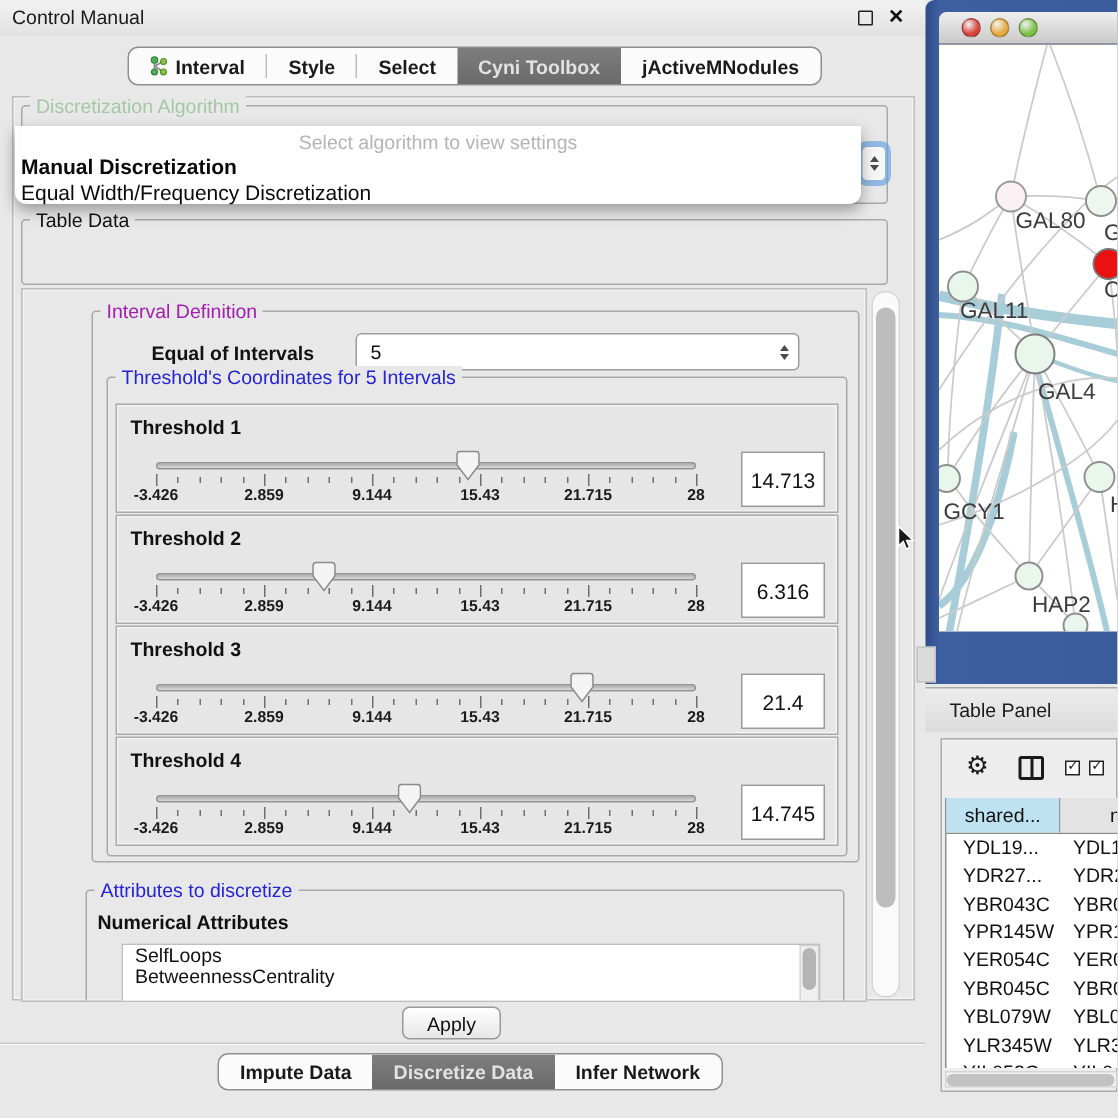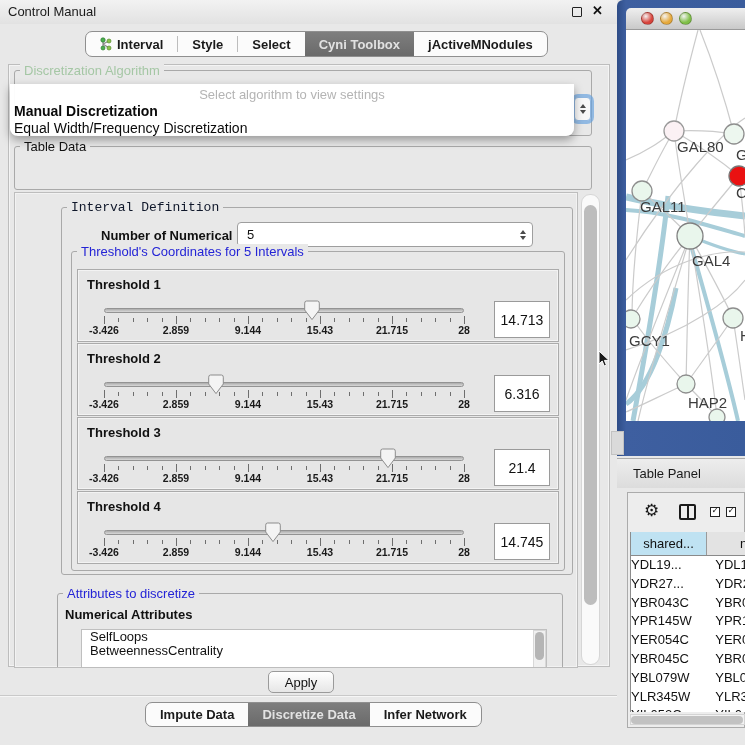--- a/index.html
+++ b/index.html
@@ -17,21 +17,21 @@
   .seg-bar { position:absolute; display:flex; background:#FBFBFB; border:1px solid #8F8F8F; border-radius:7px; overflow:hidden; align-items:stretch; }
   .seg { display:flex; align-items:center; justify-content:center; gap:5px; font-size:13px; font-weight:bold; color:#1a1a1a; padding:0 14px; background:transparent; }
   .seg.sel { background:linear-gradient(#7E7E7E,#6A6A6A); color:#E2E2E2; }
   .seg-sep { width:1px; background:#BDBDBD; margin:4px 0; }
 
   
   .outer-panel { position:absolute; left:8px; top:64px; width:602px; height:603px; border:1px solid #BDBDBD; box-shadow:inset 0 0 0 1px #F4F4F4; background:#E8E8E8; }
 
   .group { position:absolute; border:1px solid #A9A9A9; border-radius:3px; }
   .group-title { position:absolute; font-size:13px; background:#E8E8E8; padding:0 4px; white-space:nowrap; }
-  .t-green { color:#0f172a;font-family:Liberation Mono, monospace; }
+  .t-green { color:#a21caf; }
   .t-green-faded { color:#A5C7A5; }
   .t-blue { color:#2424D6; }
   .t-black { color:#111; font-weight:bold; }
 
   .combo { position:absolute; background:#fff; border:1px solid #9E9E9E; border-radius:4px; display:flex; align-items:center; font-size:13px; color:#111; padding-left:9px; }
   .stepper { margin-left:auto; margin-right:6px; display:flex; flex-direction:column; align-items:center; gap:2px; }
   .arr-up { width:0; height:0; border-left:3.5px solid transparent; border-right:3.5px solid transparent; border-bottom:4.5px solid #4A4A4A; }
   .arr-dn { width:0; height:0; border-left:3.5px solid transparent; border-right:3.5px solid transparent; border-top:4.5px solid #4A4A4A; }
   .focus-stepper { position:absolute; left:574px; top:97px; width:17px; height:24px; background:#F7F7F7; border:1px solid #8FB6E0; border-radius:4px; display:flex; flex-direction:column; align-items:center; justify-content:center; gap:2px; box-shadow:0 0 0 3px rgba(98,160,222,0.65); }
 
@@ -85,21 +85,21 @@
   .cb { position:absolute; width:10px; height:10px; border:1.4px solid #222; background:#fff; }
   .cb::after { content:"✓"; position:absolute; left:0.5px; top:-3px; font-size:9px; color:#222; }
   .tbl { position:absolute; left:630px; top:532px; width:115px; height:180px; background:#fff; border-left:1px solid #8C8C8C; }
   .tbl-head { display:flex; height:24px; border-bottom:1px solid #8A8A8A; }
   .tbl-hcell { font-size:13px; color:#111; display:flex; align-items:center; justify-content:center; border-right:1px solid #9A9A9A; background:#E3E3E3; overflow:hidden; }
   .tbl-hcell.hl { background:#BFE2F2; }
   .tbl-hcell:last-child { justify-content:flex-start; padding-left:33px; border-right:none; }
   .tbl-rows { height:156px; overflow:hidden; }
   .tbl-row { display:flex; height:18.8px; }
   .tbl-cell { font-size:13px; color:#111; line-height:18.8px; white-space:nowrap; overflow:hidden; }
-  .tbl-cell.c1 { width:77px; }
+  .tbl-cell.c1 { width:77px; padding-left:11px; }
   .tbl-cell.c2 { width:38px; padding-left:8px; }
   .h-scroll { position:absolute; left:630px; top:714px; width:115px; height:11px; background:#F2F2F2; border:1px solid #D4D4D4; }
   .h-thumb { position:absolute; left:631px; top:715.5px; width:112px; height:8px; background:#C2C2C2; border-radius:4px; }
 
   .cursor { position:absolute; left:598px; top:350px; z-index:60; }
 </style>
 </head>
 <body>
 
 <div class="cp">
@@ -147,21 +147,21 @@
 
   <div class="group" style="left:14px; top:146px; width:578px; height:44px;"></div>
   <span class="group-title t-black" style="left:20px; top:139px; font-weight:normal;">Table Data</span>
 
   <div class="main-panel">
     <div style="position:absolute; left:0; top:-192px; width:564px; height:745px;" id="mainInner">
 
       <div class="group" style="left:46px; top:206px; width:512px; height:368px;"></div>
       <span class="group-title t-green" style="left:52px; top:199px;">Interval Definition</span>
 
-      <span class="num-label" style="left:86px; top:227px;">Number of Numerical</span>
+      <span class="num-label" style="left:86px; top:227px;">Equal of Intervals</span>
       <div class="combo" style="left:222px; top:221px; width:296px; height:25px;">
         <span>5</span>
         <span class="stepper">
             <span class="arr-up"></span>
             <span class="arr-dn"></span>
           </span>
       </div>
 
       <div class="group" style="left:56px; top:250px; width:494px; height:320px;"></div>
       <span class="group-title t-blue" style="left:62px; top:243px;">Threshold's Coordinates for 5 Intervals</span>

